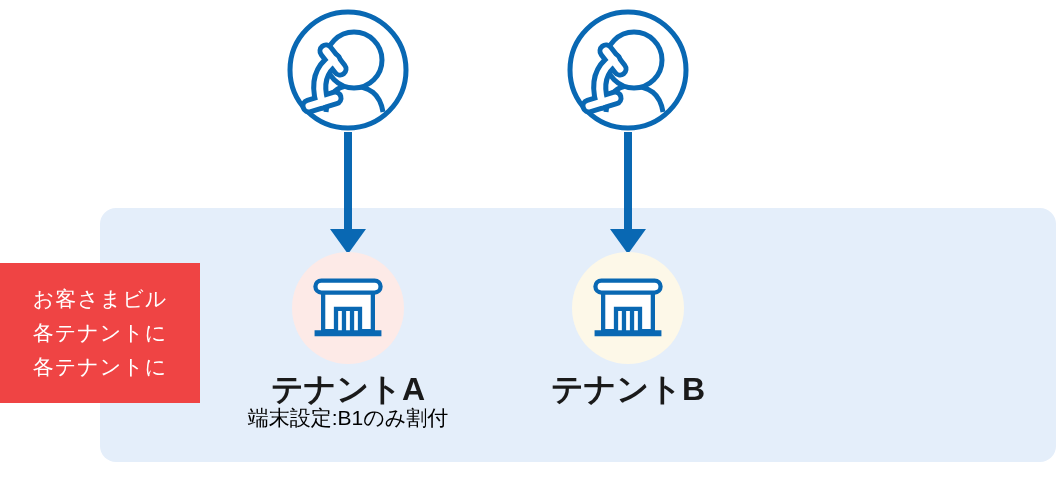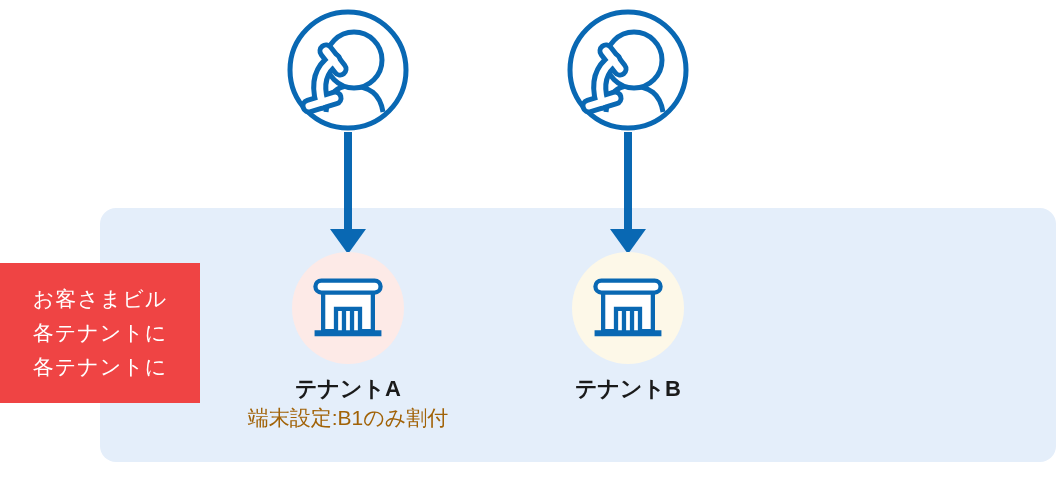--- a/index.html
+++ b/index.html
@@ -28,24 +28,24 @@
   .phone-wrap{margin-top:8px;width:124px;height:124px;}
   .arrow-wrap{width:36px;height:122px;}
   .tenant-circle{
     margin-top:-2px;width:112px;height:112px;border-radius:50%;
     display:flex;align-items:center;justify-content:center;
   }
   .bg-a{background:#fdeae7}
   .bg-b{background:#fdf8e8}
   .bg-c{background:#e9f4dd}
   .tenant-name{
-    margin-top:10px;font-size:22px;font-weight:bold;color:#1a1a1a;line-height:30px;
+    margin-top:10px;font-size:32px;font-weight:bold;color:#1a1a1a;line-height:30px;
   }
   .tenant-detail{
-    font-size:21px;color:#a16207;line-height:28px;white-space:nowrap;
+    font-size:21px;color:#000000;line-height:28px;white-space:nowrap;
   }
   svg{display:block}
 </style>
 </head>
 <body>
 
 <svg width="0" height="0" style="position:absolute" aria-hidden="true">
   <defs>
     <symbol id="phone-person" viewBox="0 0 124 124">
       <circle cx="62" cy="62" r="58" fill="#ffffff" stroke="#0968b3" stroke-width="5"></circle>

